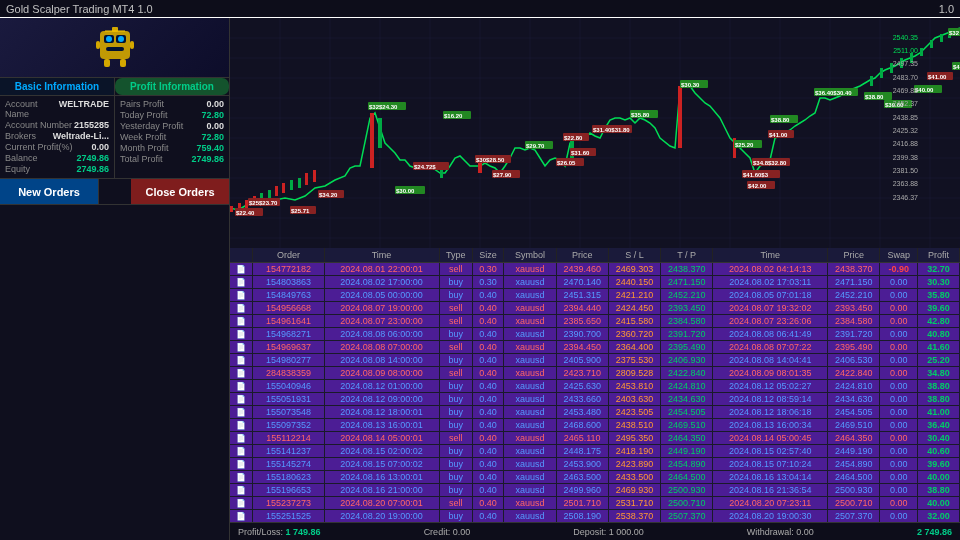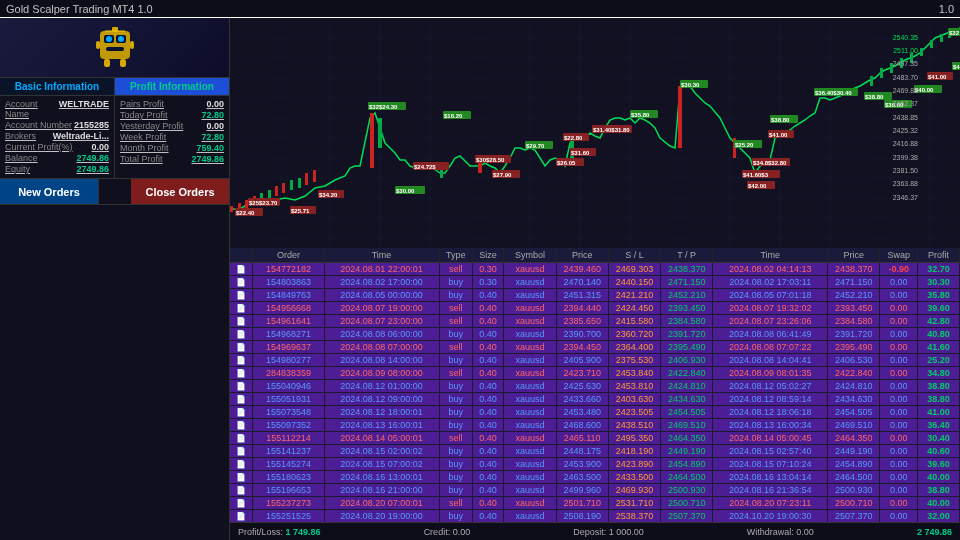--- a/index.html
+++ b/index.html
@@ -65,30 +65,29 @@
       border-bottom: 1px solid #333;
     }
     .info-header {
       flex: 1;
       padding: 3px 6px;
       font-size: 10px;
       font-weight: bold;
       text-align: center;
     }
     .info-header.basic { color: #00aaff; background: #0a1428; border-right: 1px solid #333; }
-    .info-header.profit { color: #00cc88; background: #1d4ed8; }
+    .info-header.profit { color: #00cc88; background: #14532d; border-radius: 7px; }
 
     #account-info {
       display: flex;
       border-bottom: 1px solid #333;
     }
     .account-col {
       flex: 1;
       padding: 3px 5px;
-      text-decoration: underline;
     }
     .account-col.left { border-right: 1px solid #333; }
     .info-row {
       display: flex;
       justify-content: space-between;
       margin-bottom: 1px;
       font-size: 9px;
     }
     .info-label { color: #888; }
     .info-value { color: #ddd; font-weight: bold; }
@@ -683,21 +682,21 @@
     <td class="profit-pos">25.20</td>
   </tr>
               <tr class="sell">
     <td class="order-icon">📄</td>
     <td>284838359</td>
     <td>2024.08.09 08:00:00</td>
     <td>sell</td>
     <td>0.40</td>
     <td>xauusd</td>
     <td>2423.710</td>
-    <td class="sl">2453.840</td>
+    <td class="sl">2809.528</td>
     <td class="tp">2422.840</td>
     <td>2024.08.09 08:01:35</td>
     <td>2422.840</td>
     <td class="">0.00</td>
     <td class="profit-pos">34.80</td>
   </tr>
               <tr class="buy">
     <td class="order-icon">📄</td>
     <td>155040946</td>
     <td>2024.08.12 01:00:00</td>
@@ -850,21 +849,21 @@
               <tr class="buy">
     <td class="order-icon">📄</td>
     <td>155251525</td>
     <td>2024.08.20 19:00:00</td>
     <td>buy</td>
     <td>0.40</td>
     <td>xauusd</td>
     <td>2508.190</td>
     <td class="sl">2538.370</td>
     <td class="tp">2507.370</td>
-    <td>2024.10.20 19:00:30</td>
+    <td>2024.08.20 19:00:30</td>
     <td>2507.370</td>
     <td class="">0.00</td>
     <td class="profit-pos">32.00</td>
   </tr>
             </tbody>
         </table>
       </div>
 
       <div id="footer">
         <span>Profit/Loss: <span class="footer-equity">1 749.86</span></span>

